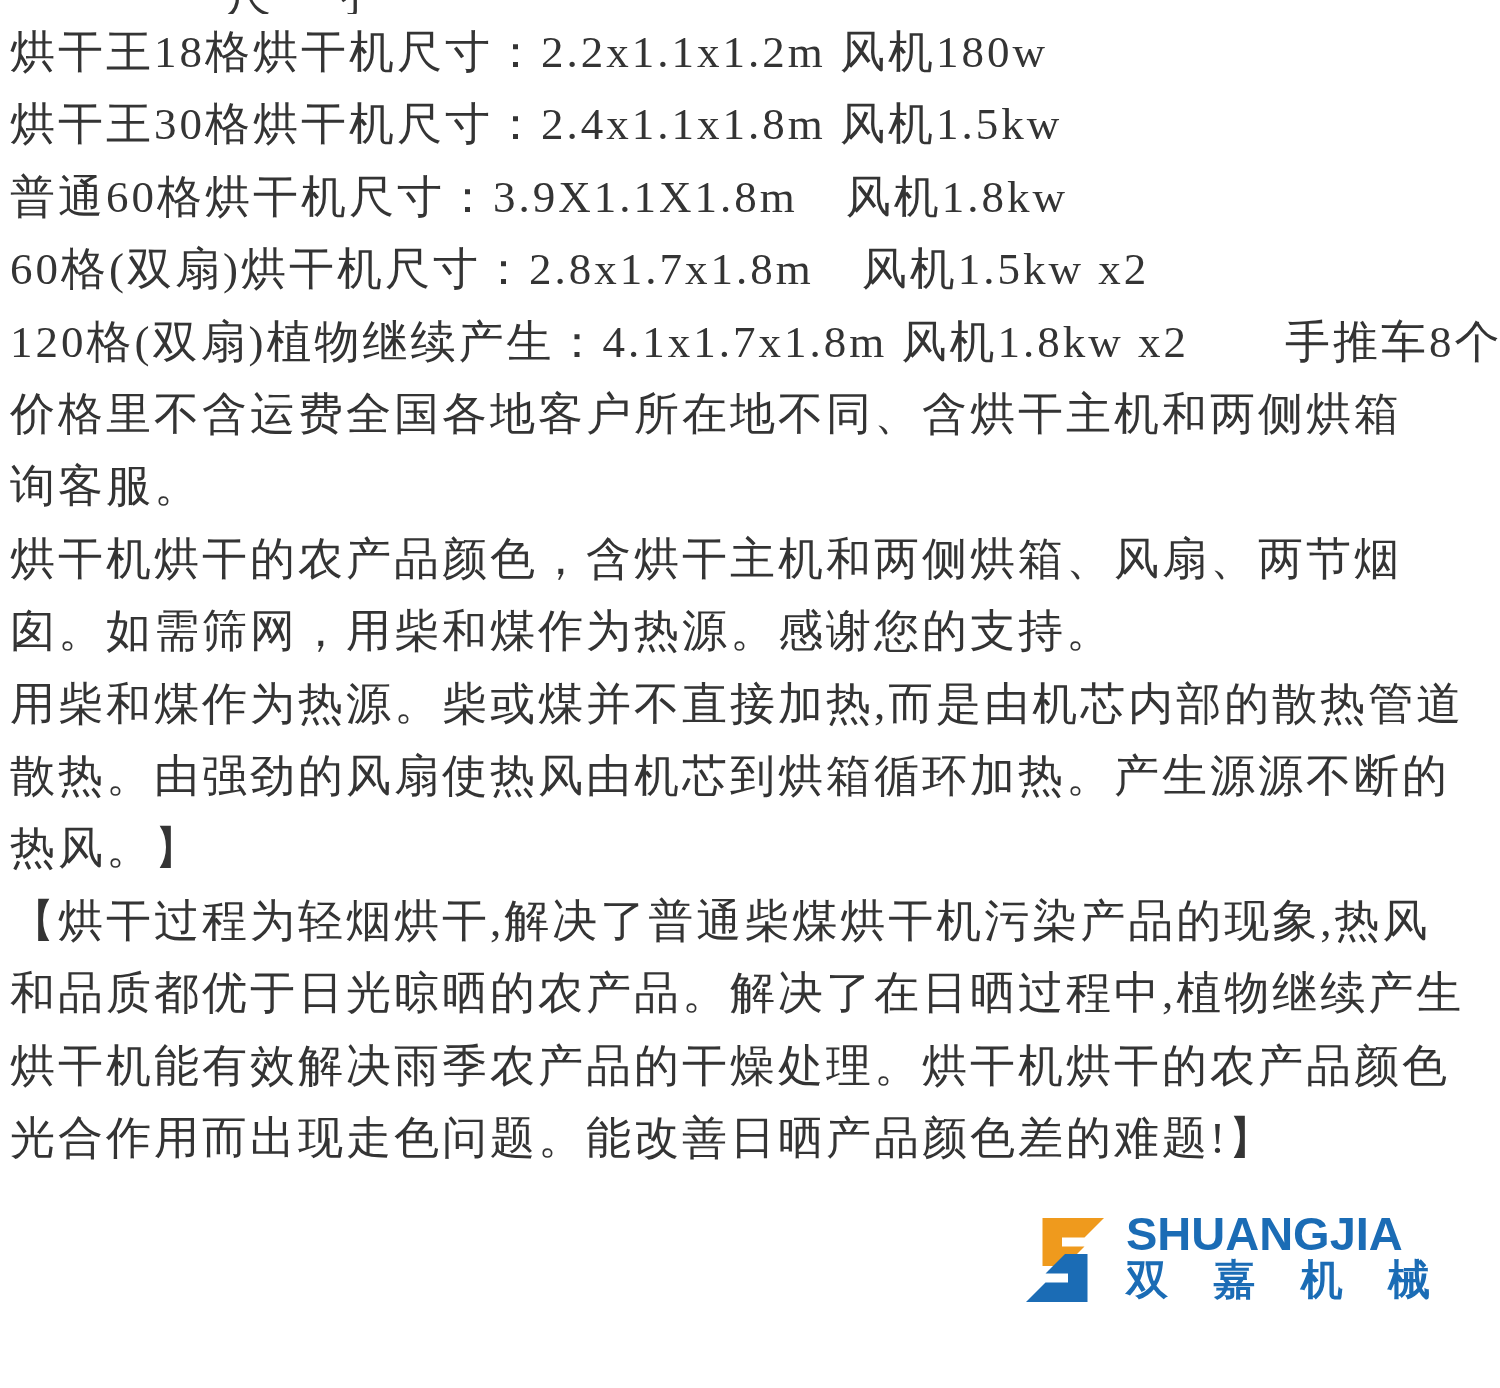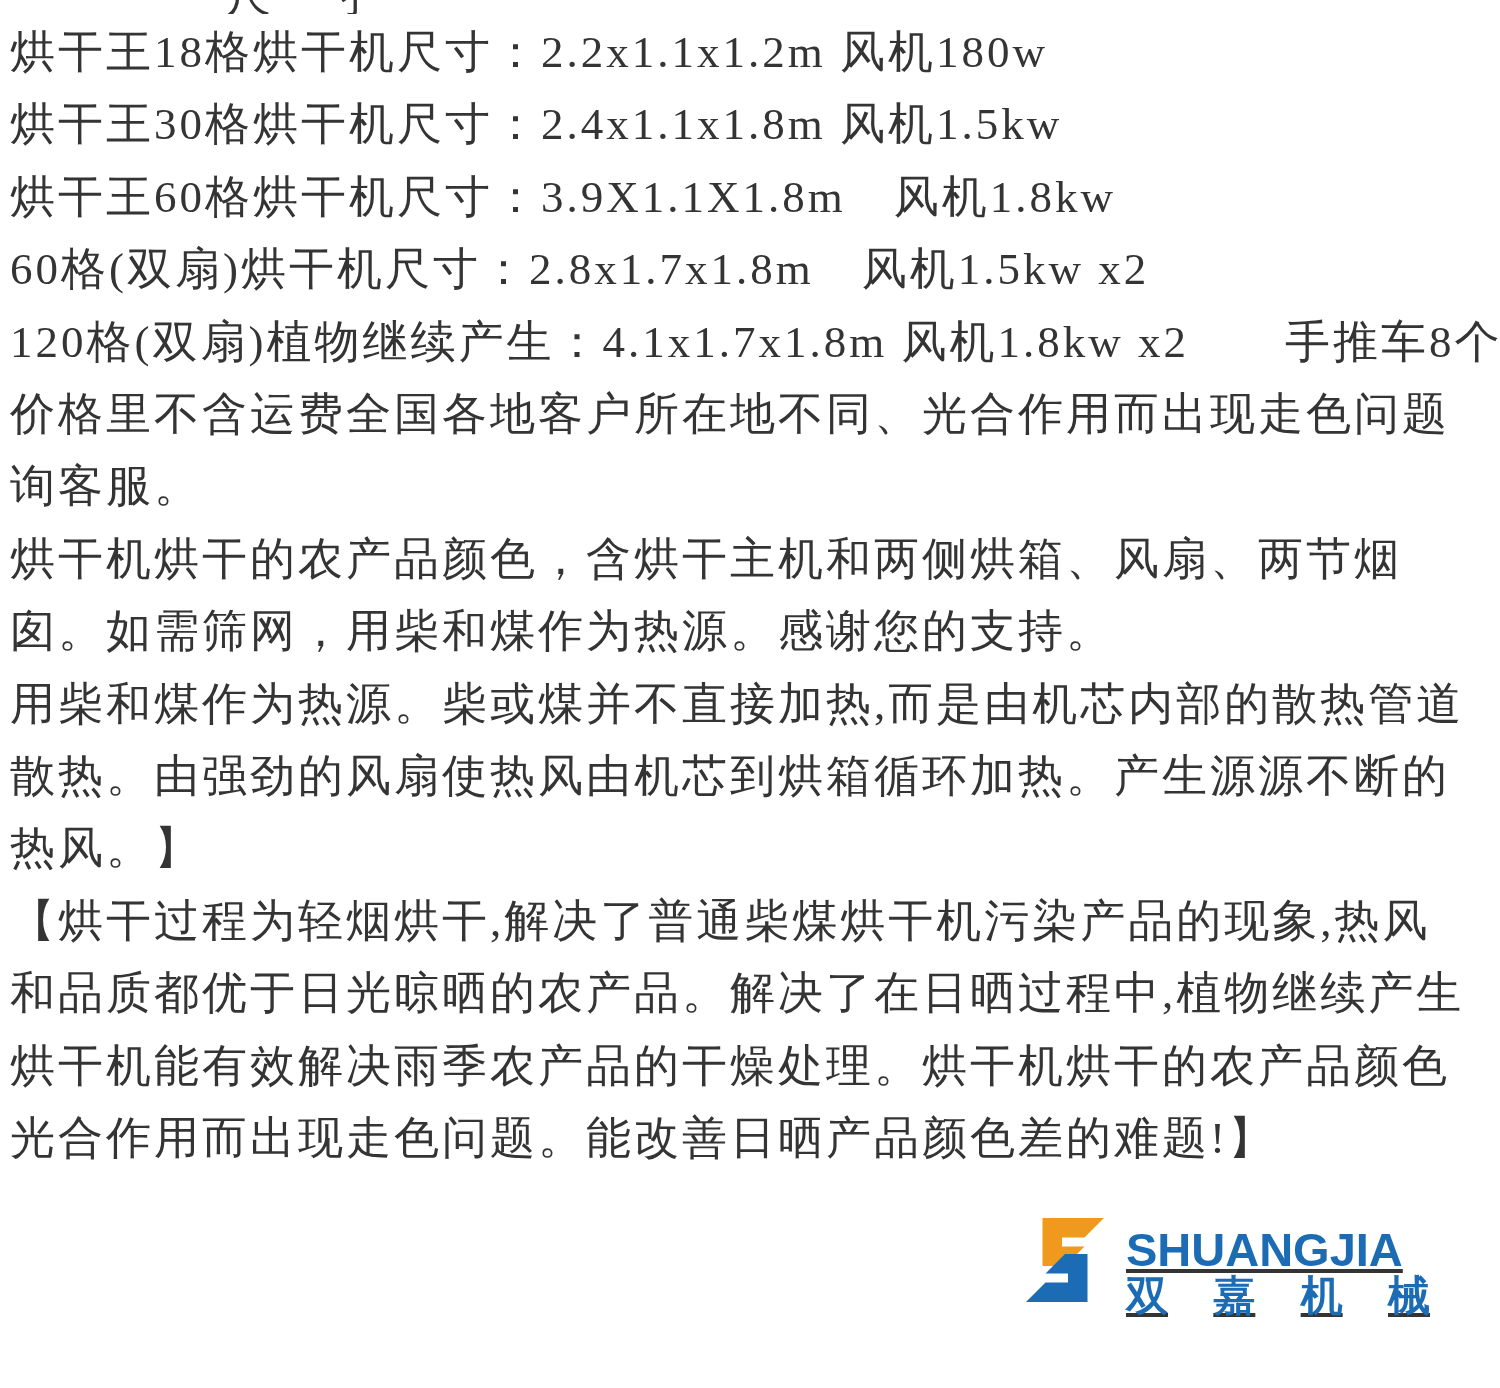--- a/index.html
+++ b/index.html
@@ -48,23 +48,22 @@
     left: 1020px; top: 1212px;
     width: 440px; height: 95px;
   }
   .wm-icon {
     position: absolute;
     left: 0; top: 6px;
     width: 90px; height: 84px;
   }
   .wm-text {
     position: absolute;
-    left: 106px; top: 16px;
+    left: 106px; top: 0;
     width: 310px;
-    text-decoration: underline;
   }
   .wm-latin {
     font-family: "Liberation Sans", "DejaVu Sans", sans-serif;
     font-weight: bold;
     font-size: 47px;
     line-height: 44px;
     letter-spacing: 0px;
     color: #1b6cb5;
     white-space: pre;
   }
@@ -85,24 +84,24 @@
 
 <div class="doc">
 
   <div class="partial-top">
     <span>尺寸</span>
   </div>
 
   <div class="text-block">
     <div class="line">烘干王18格烘干机尺寸：2.2x1.1x1.2m 风机180w</div>
     <div class="line">烘干王30格烘干机尺寸：2.4x1.1x1.8m 风机1.5kw</div>
-    <div class="line">烘干王60格烘干机尺寸：3.9X1.1X1.8m　风机1.8kw</div>
+    <div class="line">普通60格烘干机尺寸：3.9X1.1X1.8m　风机1.8kw</div>
     <div class="line">60格(双扇)烘干机尺寸：2.8x1.7x1.8m　风机1.5kw x2</div>
     <div class="line">120格(双扇)植物继续产生：4.1x1.7x1.8m 风机1.8kw x2　　手推车8个</div>
-    <div class="line">价格里不含运费全国各地客户所在地不同、光合作用而出现走色问题</div>
+    <div class="line">价格里不含运费全国各地客户所在地不同、含烘干主机和两侧烘箱</div>
     <div class="line">询客服。</div>
     <div class="line">烘干机烘干的农产品颜色，含烘干主机和两侧烘箱、风扇、两节烟</div>
     <div class="line">囱。如需筛网，用柴和煤作为热源。感谢您的支持。</div>
     <div class="line">用柴和煤作为热源。柴或煤并不直接加热,而是由机芯内部的散热管道</div>
     <div class="line">散热。由强劲的风扇使热风由机芯到烘箱循环加热。产生源源不断的</div>
     <div class="line">热风。】</div>
     <div class="line">【烘干过程为轻烟烘干,解决了普通柴煤烘干机污染产品的现象,热风</div>
     <div class="line">和品质都优于日光晾晒的农产品。解决了在日晒过程中,植物继续产生</div>
     <div class="line">烘干机能有效解决雨季农产品的干燥处理。烘干机烘干的农产品颜色</div>
     <div class="line">光合作用而出现走色问题。能改善日晒产品颜色差的难题!】</div>

